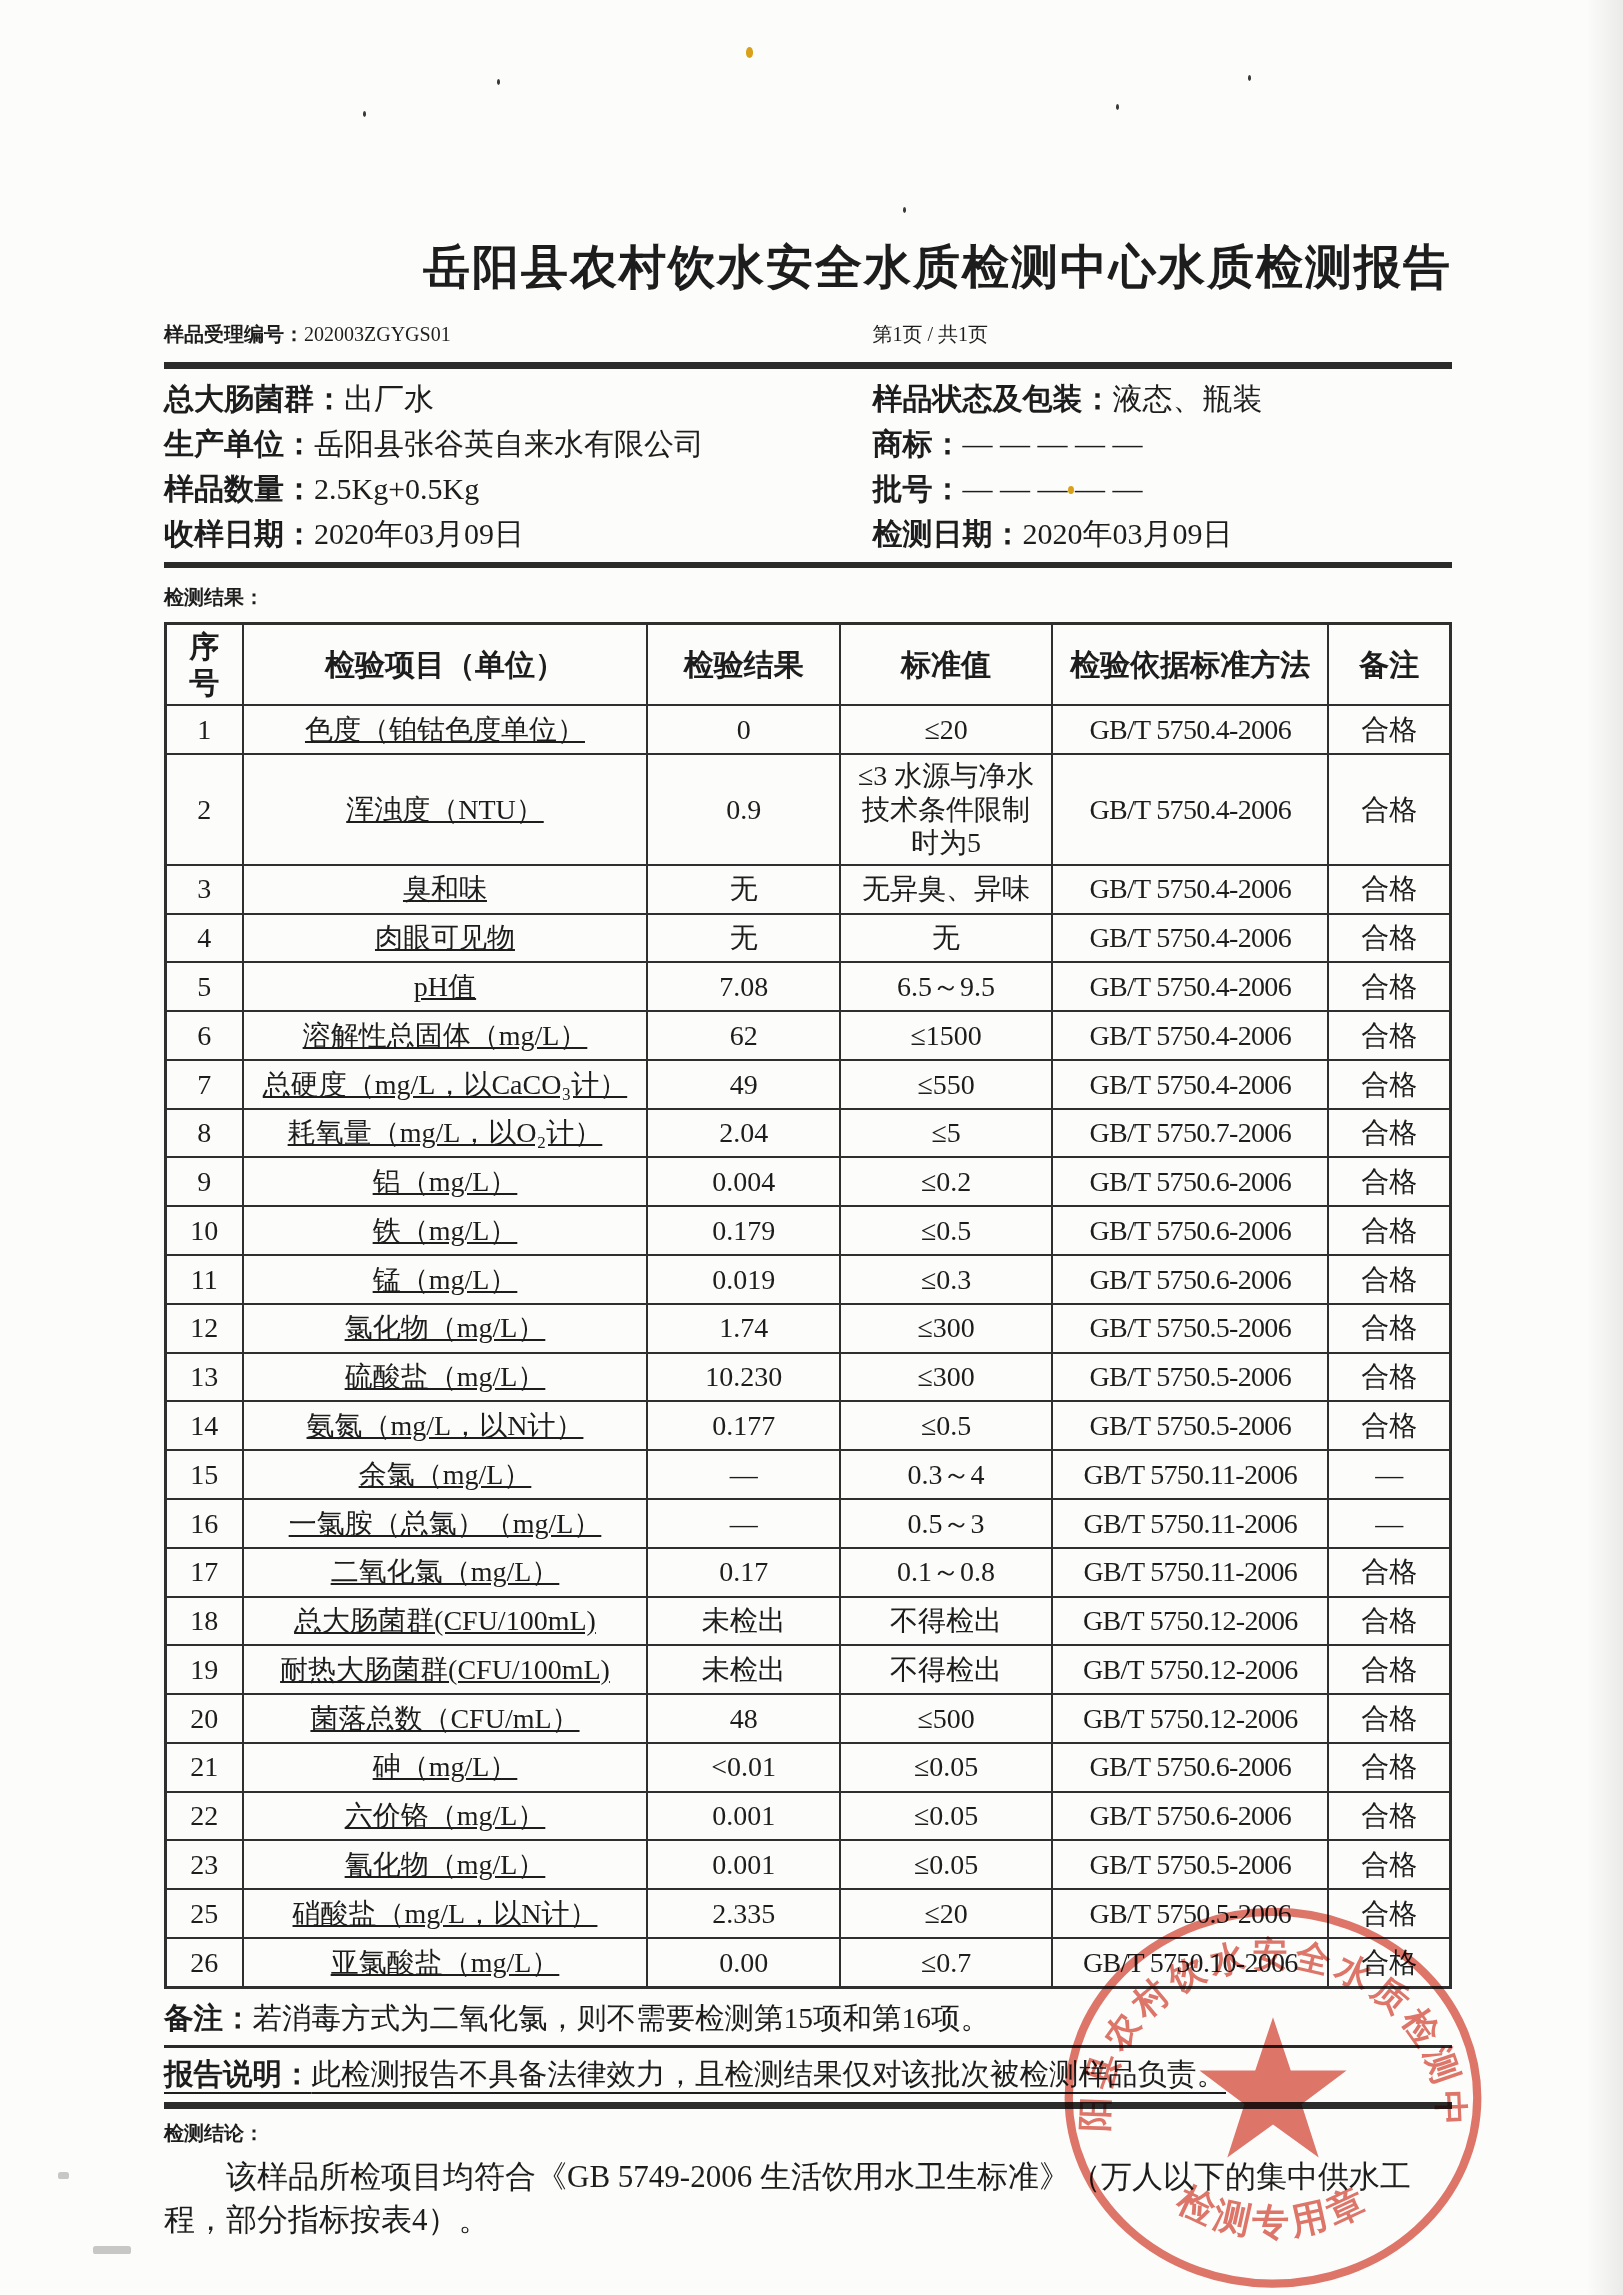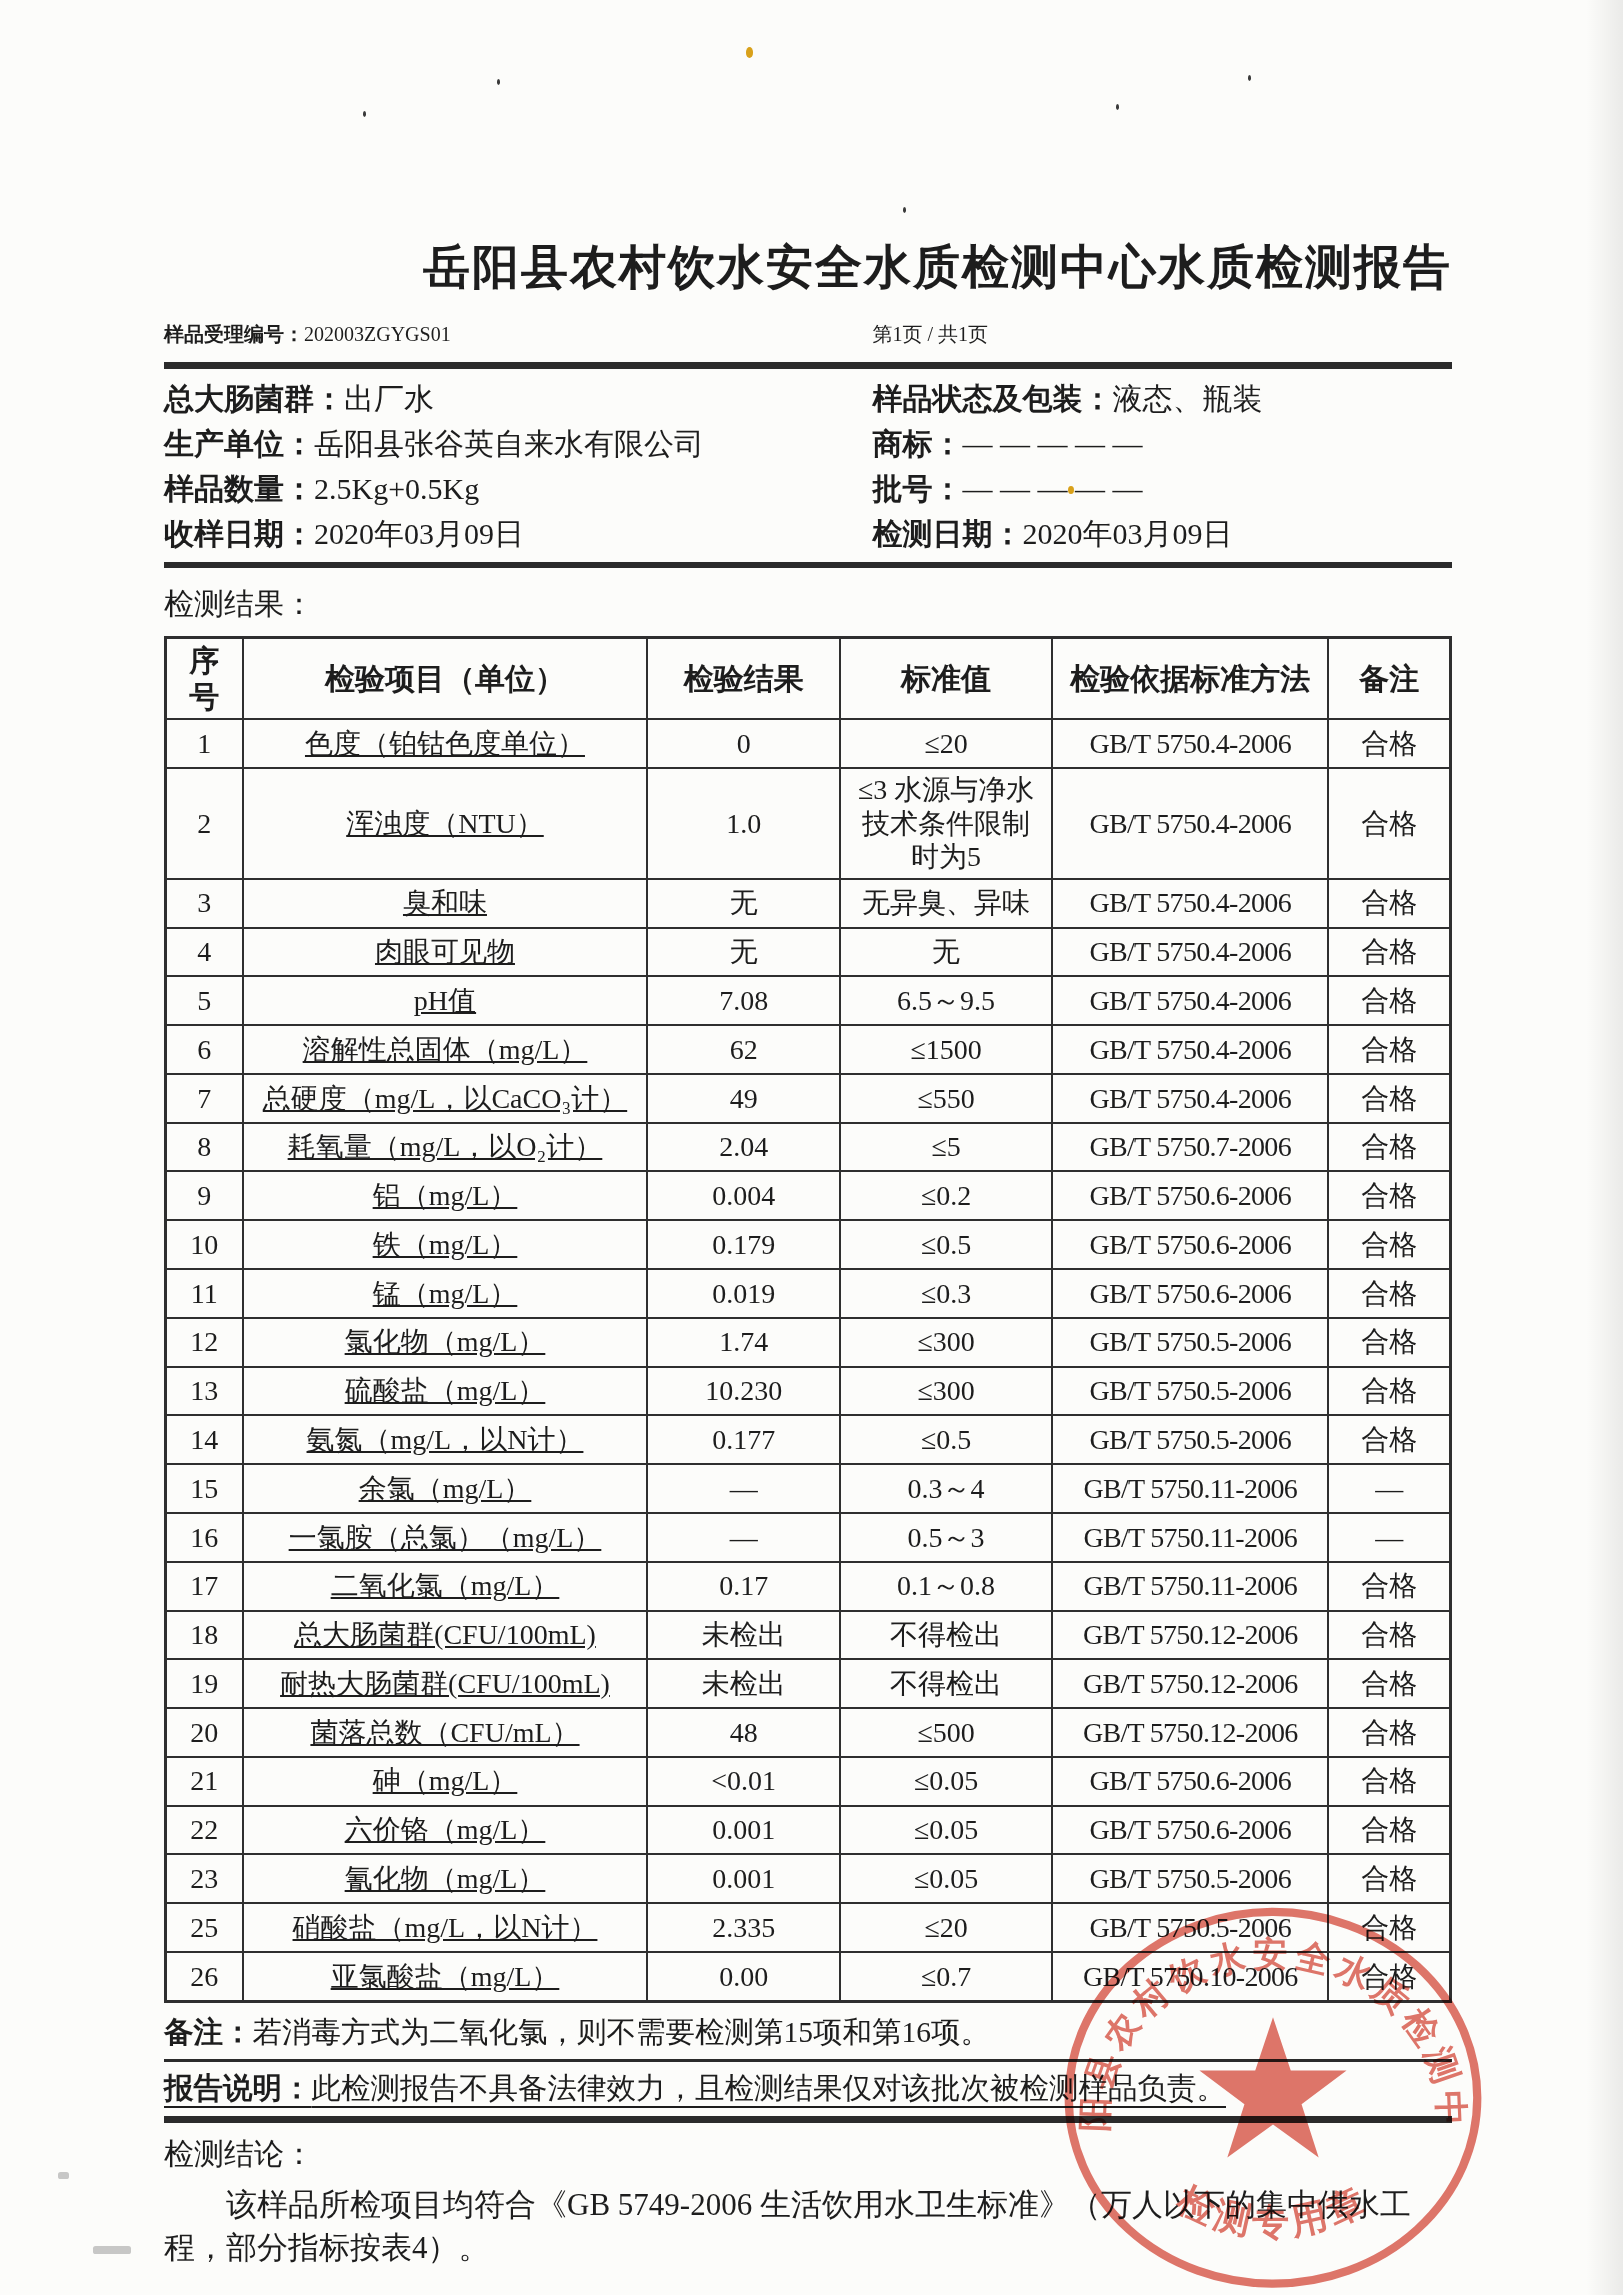--- a/index.html
+++ b/index.html
@@ -29,21 +29,21 @@
   .rule.thick { height:6.5px; }
   .rule.thin  { height:2.6px;  }
   .mt22 { margin-top:14.4px; } .mt8 { margin-top:5.2px; }
   .mt12 { margin-top:7.9px; } .mt14 { margin-top:9.2px; }
 
   .info-row { display:flex; align-items:center; height:45px; font-size:30px; }
   .info-wrap { margin-top:7.9px; }
   .info-row .lcol { flex:0 0 55%; }
   .info-row .rcol { flex:1 1 auto; }
 
-  .section-label { margin-top:15.7px; font-size:30px; font-weight:400; }
+  .section-label { margin-top:15.7px; font-size:20px; font-weight:700; }
 
   table.results { width:100%; border-collapse:collapse; table-layout:fixed; margin-top:10.5px; }
   table.results th, table.results td {
     border:2px solid #2f2f2f; border-top-width:2.6px; border-bottom-width:2.6px;
     text-align:center; vertical-align:middle; padding:3.9px 7.9px; line-height:1.2;
   }
   table.results { border:3.3px solid #2f2f2f; }
   table.results th { height:48px; font-size:30px; font-weight:600; }
   table.results td { height:39px; font-size:28px; }
   td.c-item { text-align:left; padding-left:14.4px;text-decoration:underline; }
@@ -143,21 +143,21 @@
             <td class="c-item">色度（铂钴色度单位）</td>
             <td class="c-res">0</td>
             <td class="c-std">≤20</td>
             <td class="c-met">GB/T 5750.4-2006</td>
             <td class="c-rem">合格</td>
           </tr>
 
           <tr>
             <td class="c-no">2</td>
             <td class="c-item">浑浊度（NTU）</td>
-            <td class="c-res">1.0</td>
+            <td class="c-res">0.9</td>
             <td class="c-std">≤3 水源与净水技术条件限制时为5</td>
             <td class="c-met">GB/T 5750.4-2006</td>
             <td class="c-rem">合格</td>
           </tr>
 
           <tr>
             <td class="c-no">3</td>
             <td class="c-item">臭和味</td>
             <td class="c-res">无</td>
             <td class="c-std">无异臭、异味</td>

